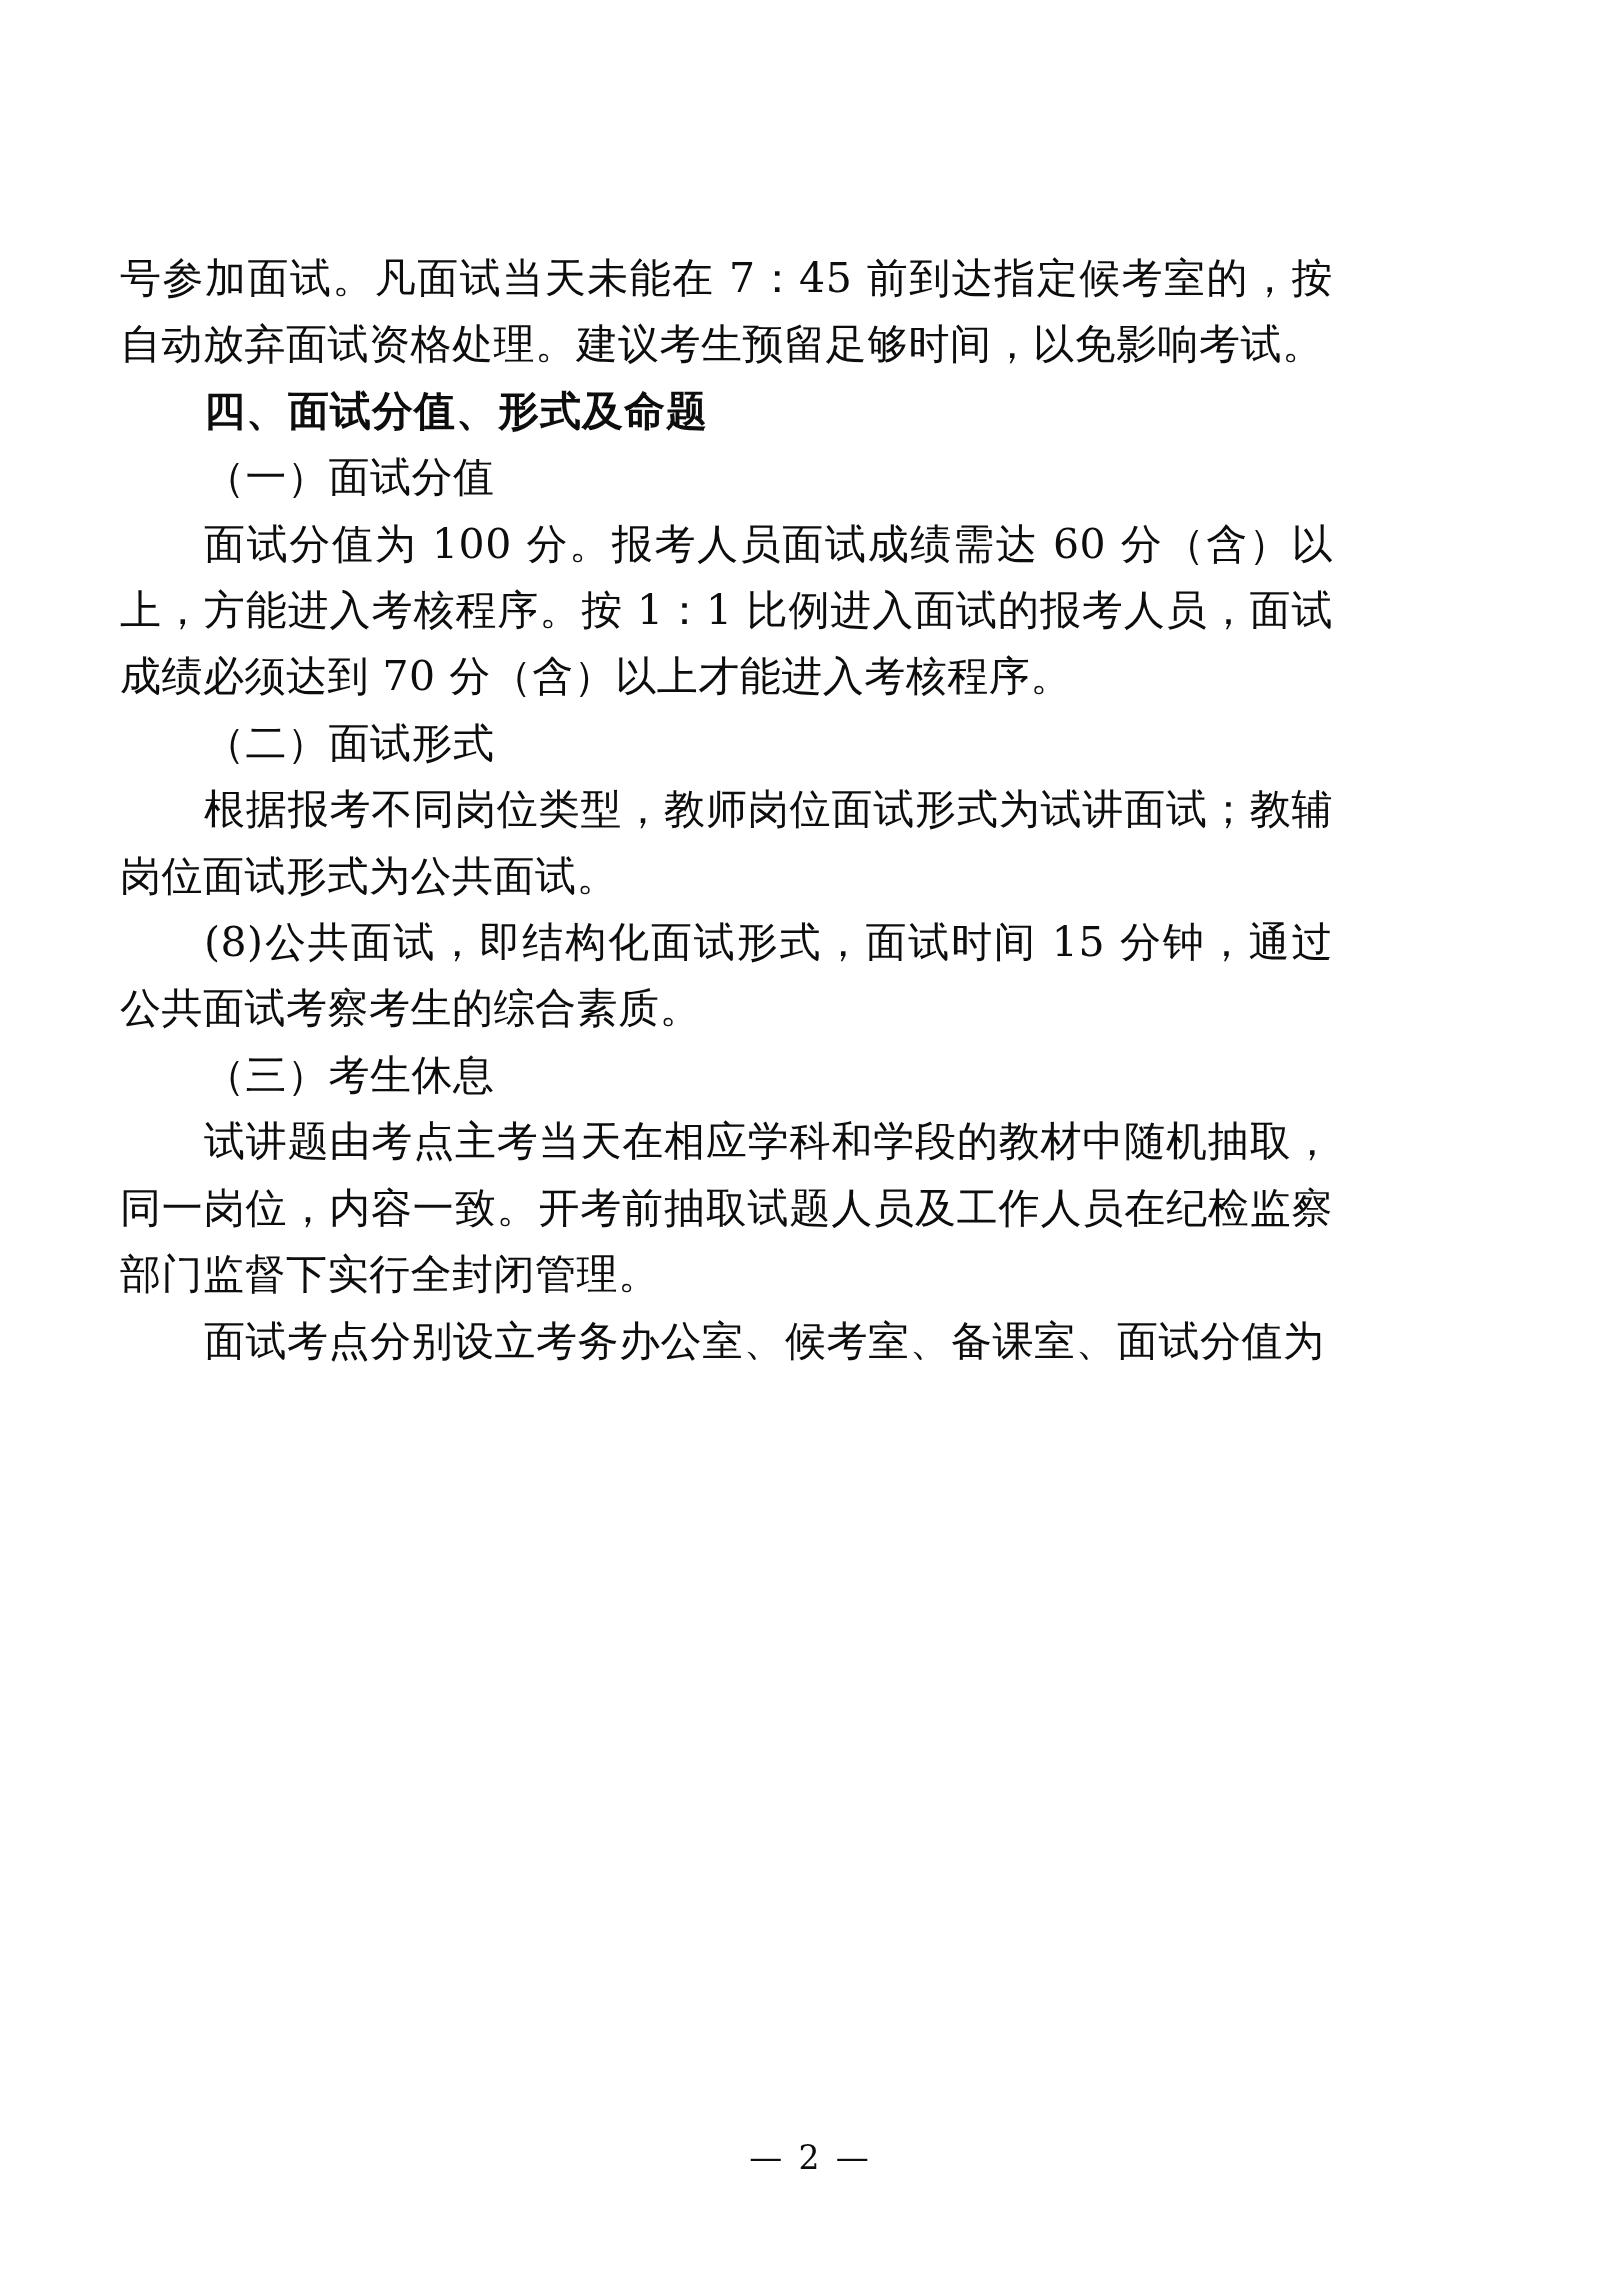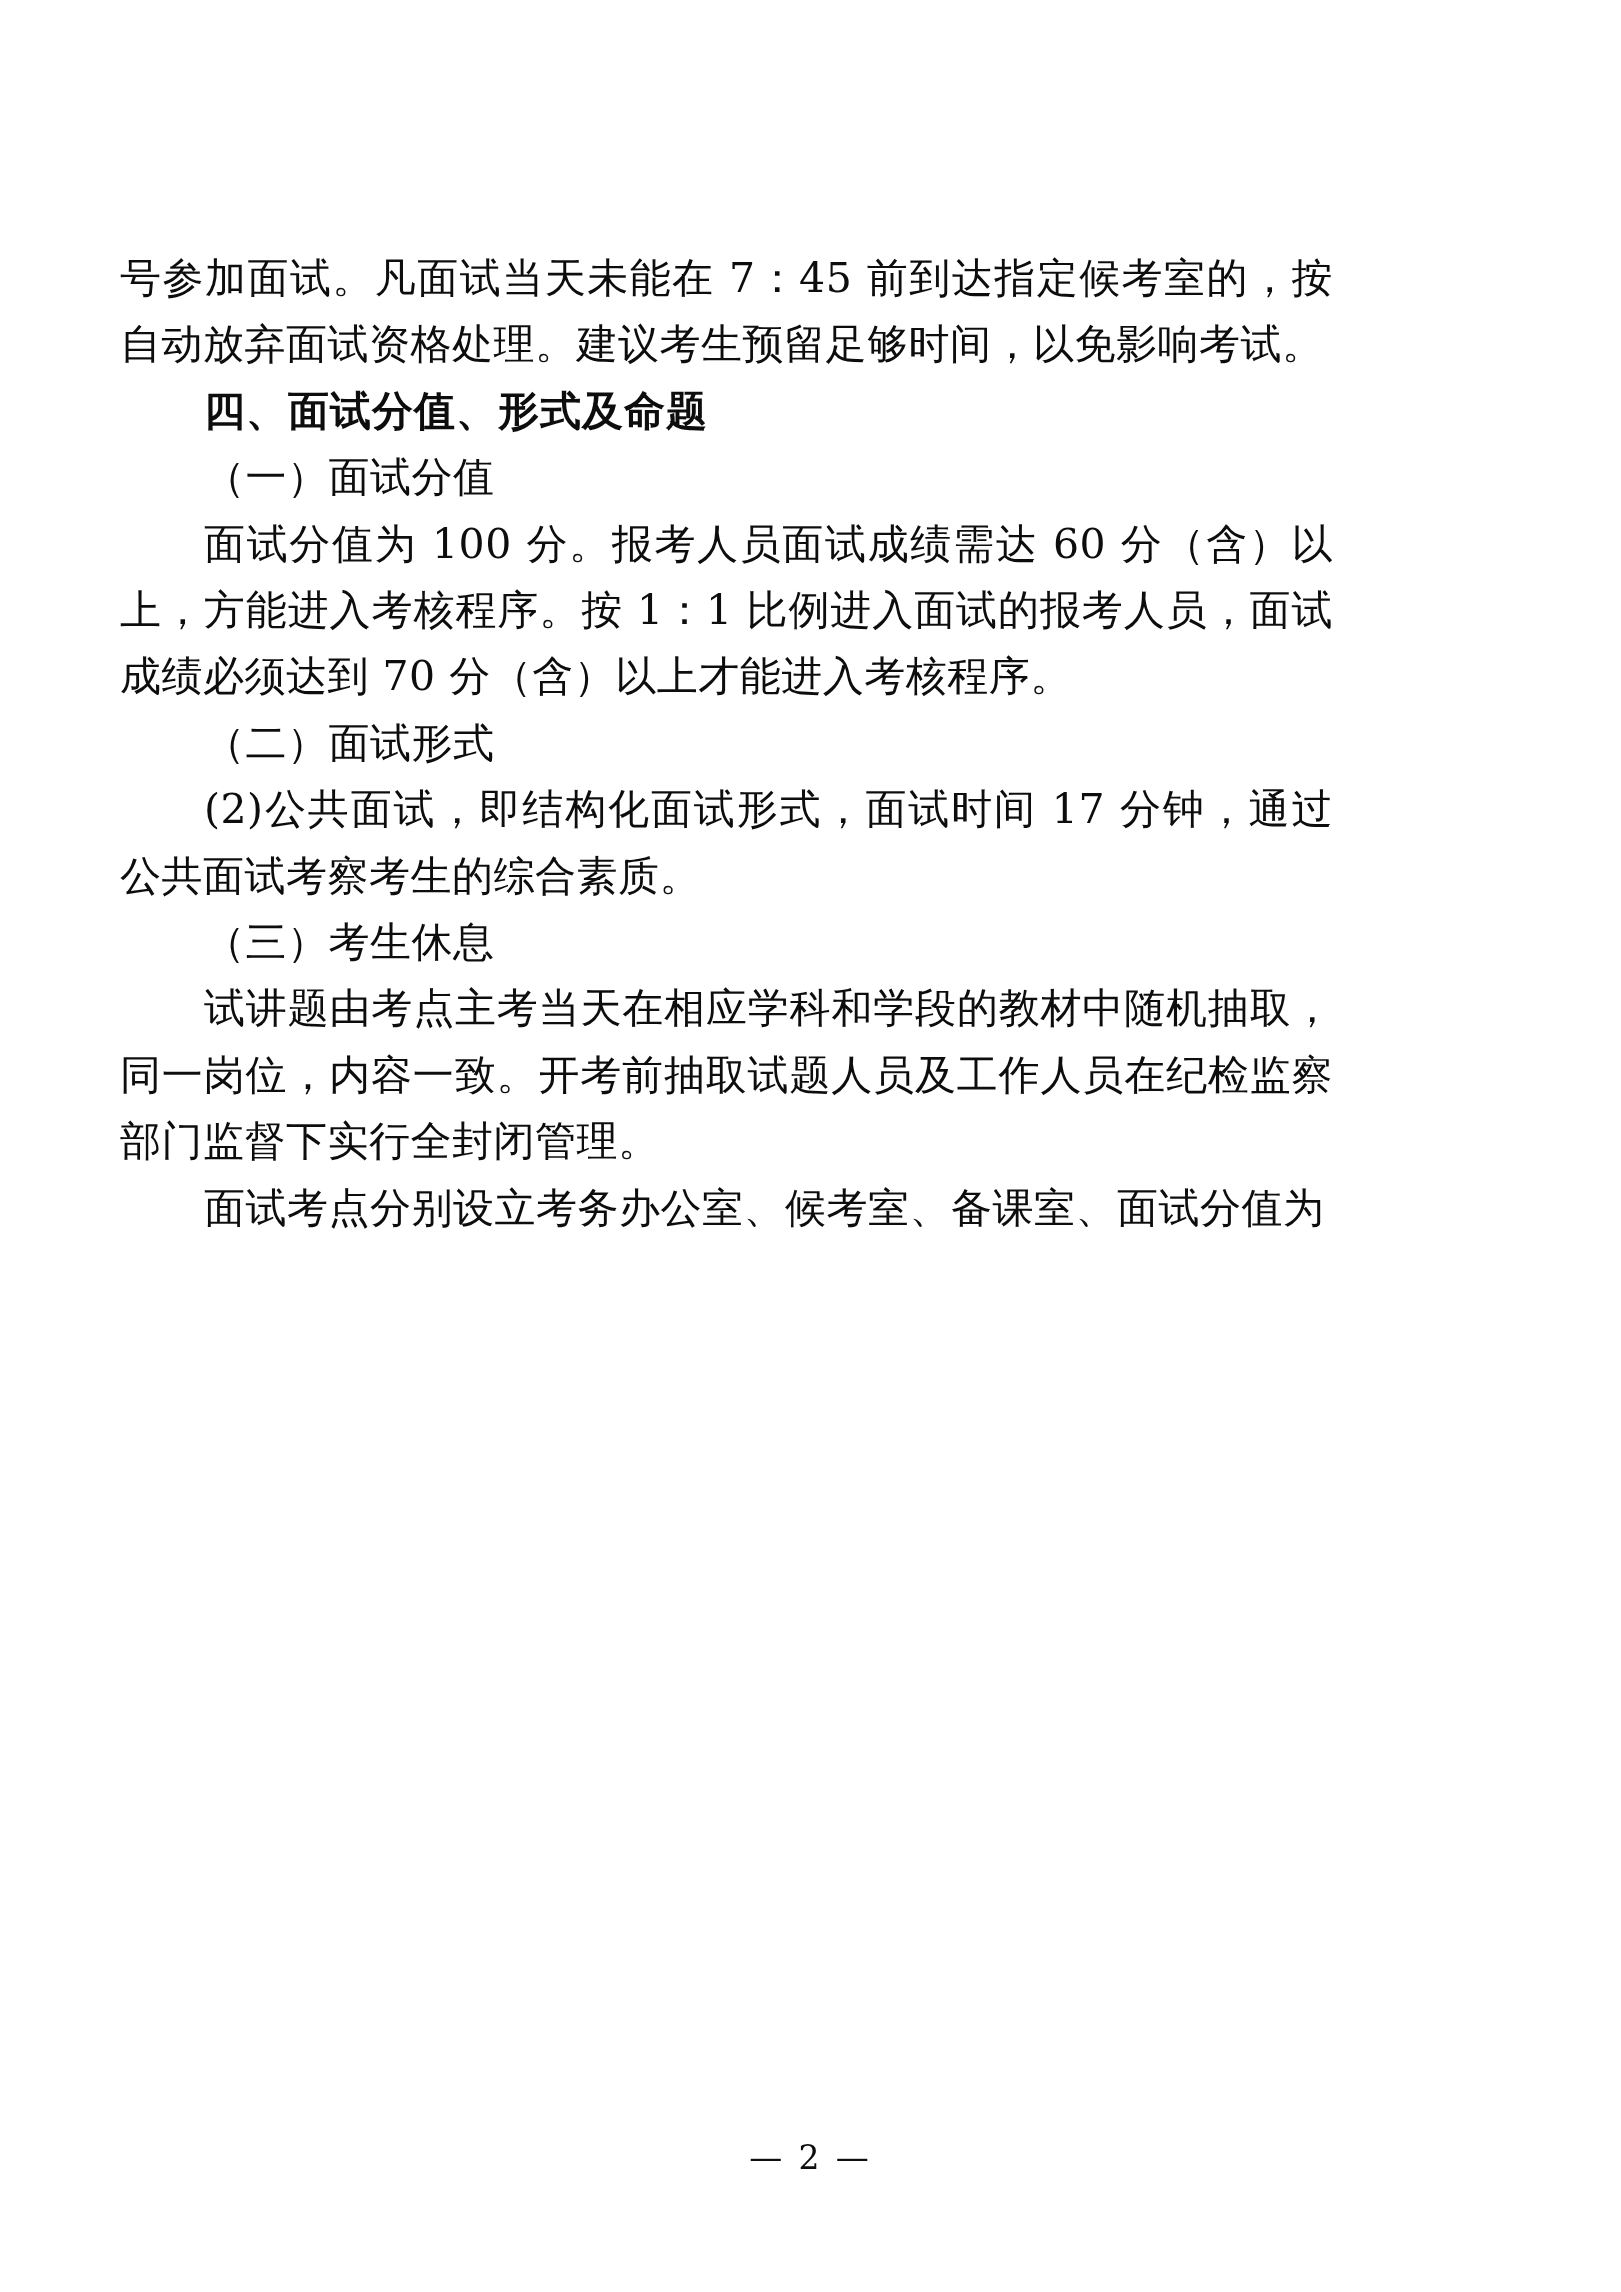--- a/index.html
+++ b/index.html
@@ -71,23 +71,24 @@
     <p class="cont">号参加面试。凡面试当天未能在 7：45 前到达指定候考室的，按自动放弃面试资格处理。建议考生预留足够时间，以免影响考试。</p>
 
     <p class="heading">四、面试分值、形式及命题</p>
 
     <p class="para">（一）面试分值</p>
 
     <p class="para">面试分值为 100 分。报考人员面试成绩需达 60 分（含）以上，方能进入考核程序。按 1：1 比例进入面试的报考人员，面试成绩必须达到 70 分（含）以上才能进入考核程序。</p>
 
     <p class="para">（二）面试形式</p>
 
+    <p class="para">根据报考不同岗位类型，教师岗位面试形式为试讲面试；教辅岗位面试形式为公共面试。</p>
 
 
-    <p class="para">(2)公共面试，即结构化面试形式，面试时间 17 分钟，通过公共面试考察考生的综合素质。</p>
+    <p class="para">(8)公共面试，即结构化面试形式，面试时间 15 分钟，通过公共面试考察考生的综合素质。</p>
 
     <p class="para">（三）考生休息</p>
 
     <p class="para">试讲题由考点主考当天在相应学科和学段的教材中随机抽取，同一岗位，内容一致。开考前抽取试题人员及工作人员在纪检监察部门监督下实行全封闭管理。</p>
 
 
     <p class="para">面试考点分别设立考务办公室、候考室、备课室、面试分值为</p>
 
   </div>
 

